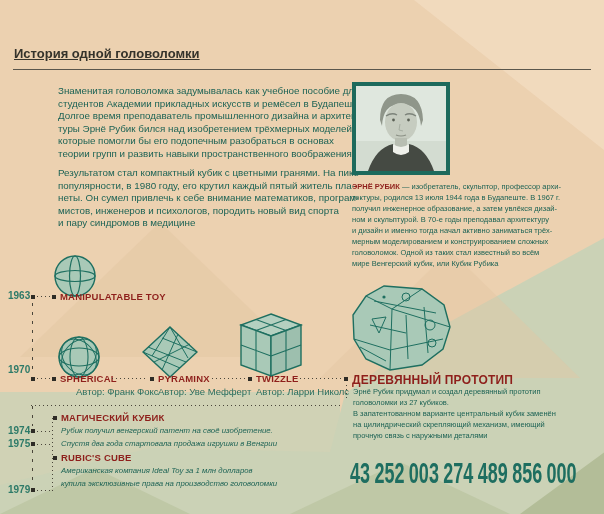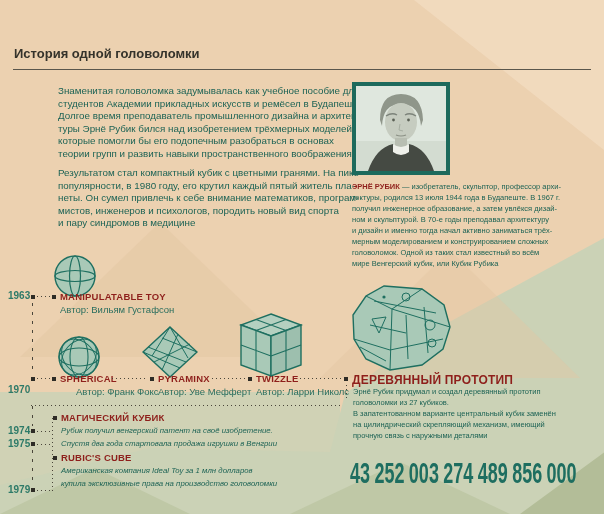--- a/index.html
+++ b/index.html
@@ -30,21 +30,21 @@
     border-bottom:46px solid #bfc8a6;}
   .sage-dk2{ left:290px; top:462px; width:0;height:0;
     border-left:110px solid transparent;border-right:110px solid transparent;
     border-bottom:52px solid #bfc8a6;}
   .sage-dk3{ left:520px; top:448px; width:0;height:0;
     border-left:90px solid transparent;border-right:90px solid transparent;
     border-bottom:66px solid #b3bd98;}
   
   .title{ left:13px; top:6px; font-family:"Liberation Serif", serif; font-size:36px;
     font-weight:600; color:#2f2d26; letter-spacing:.2px;}
-  .subtitle{ left:14px; top:46px; font-size:13px; font-weight:700; color:#35332b;}
+  .subtitle{ left:14px; top:46px; font-size:13px; font-weight:700; color:#35332b;text-decoration:underline;}
   .rule{ left:13px; top:69px; width:578px; height:1px; background:#5a564c;}
   
   .intro{ color:#1d6355; font-size:9.8px; line-height:12.6px; white-space:pre; font-weight:500;}
   .p1{ left:58px; top:85px;}
   .p2{ left:58px; top:167px;}
   
   .photo{ left:352px; top:82px; width:90px; height:85px; border:4px solid #1d6a5c; background:#dde6dc;}
   .bio{ left:352px; top:181px; width:250px; font-size:7.5px; line-height:11px; white-space:pre;}
   .bio-name{ color:#8e1f1b; font-weight:700;}
   .bio-text{ color:#1d6355; font-weight:500;}
@@ -154,25 +154,24 @@
     <circle cx="60" cy="16" r="4" fill="none" stroke="#1e6f60" stroke-width="1"></circle>
     <circle cx="38" cy="16" r="1.6" fill="#1e6f60"></circle>
     <path d="M26 38 L40 36 L33 52 Z" fill="none" stroke="#1e6f60" stroke-width="1"></path>
   </svg>
 
   <div class="abs year" style="left:8px; top:290px;">1963</div>
   <div class="abs sq" style="left:31px; top:295px;"></div>
   <div class="abs dot-h" style="left:37px; top:296px; width:13px;"></div>
   <div class="abs sq" style="left:52px; top:295px;"></div>
   <div class="abs red-label" style="left:60px; top:291px;">MANIPULATABLE TOY</div>
-  <div class="abs author" style="left:60px; top:304px;">Автор: Вильям Густафсон</div>
 
   <div class="abs dash-v" style="left:32px; top:303px; height:70px;"></div>
 
-  <div class="abs year" style="left:8px; top:384px;">1970</div>
+  <div class="abs year" style="left:8px; top:364px;">1970</div>
   <div class="abs sq" style="left:31px; top:377px;"></div>
   <div class="abs dot-h" style="left:37px; top:378px; width:13px;"></div>
   <div class="abs sq" style="left:52px; top:377px;"></div>
   <div class="abs red-label" style="left:60px; top:373px;">SPHERICAL</div>
   <div class="abs author" style="left:60px; top:386px;margin-left:16px;">Автор: Франк Фокс</div>
   <div class="abs dot-h" style="left:112px; top:378px; width:36px;"></div>
   <div class="abs sq" style="left:150px; top:377px;"></div>
   <div class="abs red-label" style="left:158px; top:373px;">PYRAMINX</div>
   <div class="abs author" style="left:158px; top:386px;">Автор: Уве Мефферт</div>
   <div class="abs dot-h" style="left:212px; top:378px; width:34px;"></div>

